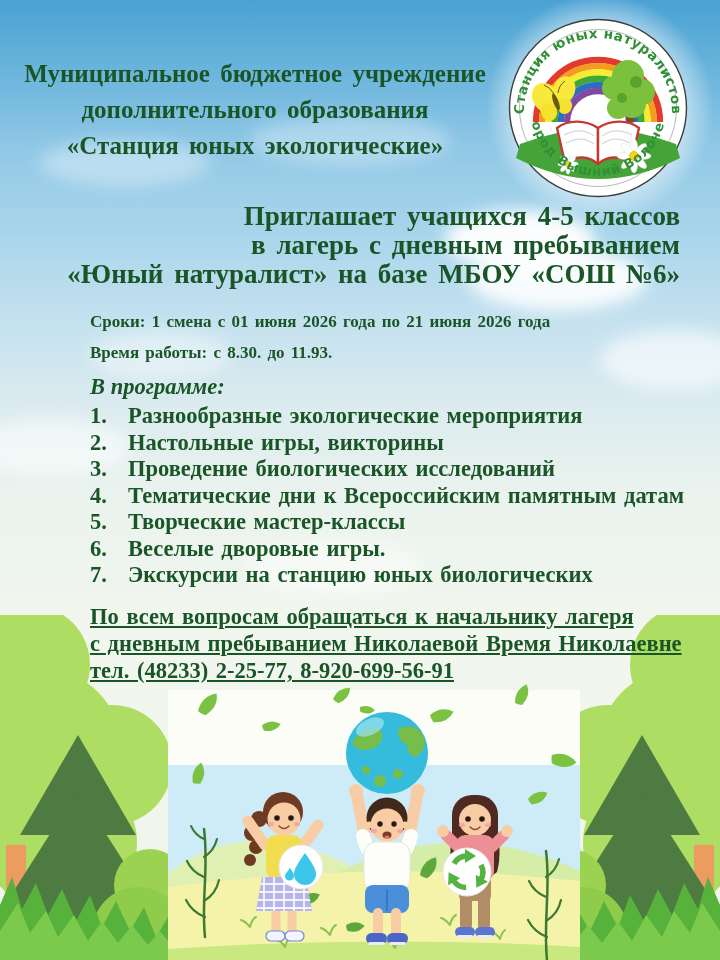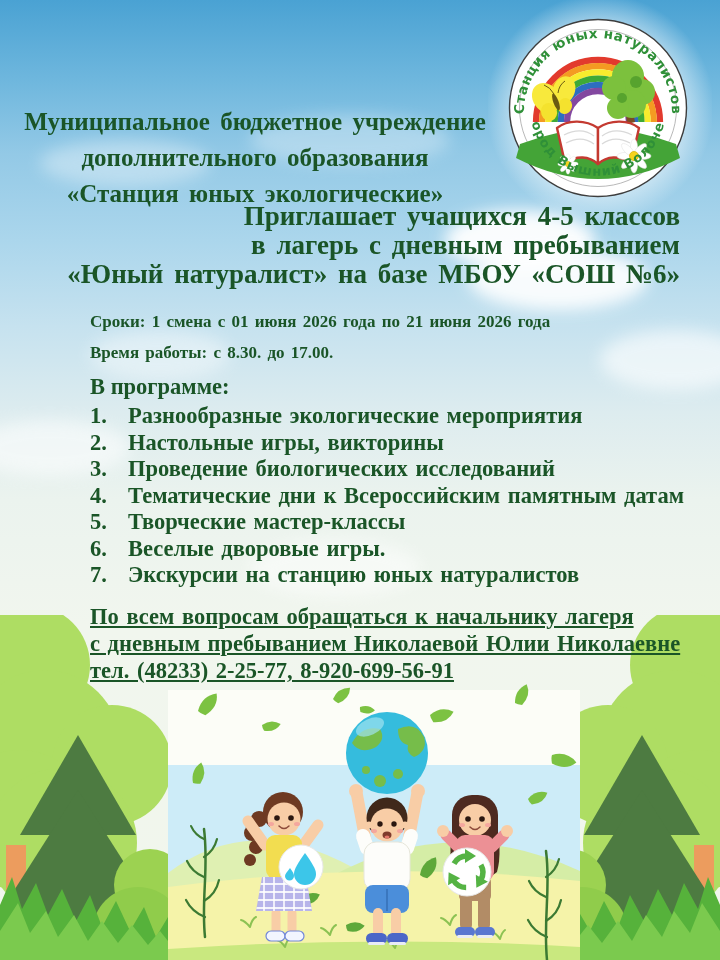--- a/index.html
+++ b/index.html
@@ -5,24 +5,24 @@
   html,body{margin:0;padding:0;background:#dfe9ef;}
   .flyer{position:relative;width:720px;height:960px;overflow:hidden;
     background:linear-gradient(180deg,#4aa2d3 0%,#6db6dd 8%,#93c9e6 16%,#abd6ec 25%,
       #c6e2ef 34%,#ddecef 43%,#ebf3ee 52%,#f1f6ee 65%,#f1f6ec 100%);
     font-family:"Liberation Serif",serif;}
   .cl{position:absolute;background:#ffffff;border-radius:50%;filter:blur(8px);z-index:0;}
   .logo-glow{position:absolute;left:488px;top:-4px;width:224px;height:224px;z-index:1;
     background:radial-gradient(circle,rgba(255,255,255,.95) 35%,rgba(255,255,255,0) 72%);}
   .logo-box{position:absolute;left:506px;top:16px;width:184px;height:184px;z-index:2;}
   .t{position:absolute;z-index:3;font-weight:bold;color:#1a5527;white-space:nowrap;}
-  .hdr{left:15px;top:56px;width:480px;text-align:center;font-size:25px;line-height:36px;word-spacing:4px;margin-top:48px;}
+  .hdr{left:15px;top:56px;width:480px;text-align:center;font-size:25px;line-height:36px;word-spacing:4px;}
   .inv{left:60px;top:202px;width:620px;text-align:right;font-size:27px;line-height:29px;word-spacing:4px;}
   .det{left:90px;top:306px;font-size:17px;line-height:31px;word-spacing:2px;}
-  .prg-h{left:90px;top:374px;font-size:22.5px;}
+  .prg-h{left:90px;top:374px;font-size:22.5px;font-style:italic;}
   .prg{left:90px;top:403px;font-size:22.5px;line-height:26.5px;word-spacing:2px;}
   .li{display:flex;}
   .num{width:38px;flex:none;}
   .cnt{left:90px;top:603px;font-size:22.5px;line-height:27px;word-spacing:2px;text-decoration:underline;}
   .illu{position:absolute;left:0;top:615px;z-index:1;}
 </style>
 </head>
 <body>
 
 <div class="flyer">
@@ -120,21 +120,21 @@
   </div>
 
   <div class="t inv">
     <div>Приглашает учащихся 4-5 классов</div>
     <div>в лагерь с дневным пребыванием</div>
     <div>«Юный натуралист» на базе МБОУ «СОШ №6»</div>
   </div>
 
   <div class="t det">
     <div>Сроки: 1 смена с 01 июня 2026 года по 21 июня 2026 года</div>
-    <div>Время работы: с 8.30. до 17.00.</div>
+    <div>Время работы: с 8.30. до 11.93.</div>
   </div>
 
   <div class="t prg-h">В программе:</div>
   <div class="t prg">
     <div class="li">
         <span class="num">1.</span>
         <span>Разнообразные экологические мероприятия</span>
       </div>
     <div class="li">
         <span class="num">2.</span>
@@ -151,27 +151,27 @@
     <div class="li">
         <span class="num">5.</span>
         <span>Творческие мастер-классы</span>
       </div>
     <div class="li">
         <span class="num">6.</span>
         <span>Веселые дворовые игры.</span>
       </div>
     <div class="li">
         <span class="num">7.</span>
-        <span>Экскурсии на станцию юных натуралистов</span>
+        <span>Экскурсии на станцию юных биологических</span>
       </div>
   </div>
 
   <div class="t cnt">
     <div>По всем вопросам обращаться к начальнику лагеря</div>
-    <div>с дневным пребыванием Николаевой Юлии Николаевне</div>
+    <div>с дневным пребыванием Николаевой Время Николаевне</div>
     <div>тел. (48233) 2-25-77,  8-920-699-56-91</div>
   </div>
 
   <svg class="illu" width="720" height="345" viewBox="0 0 720 345">
     <defs>
       <path id="leaf" d="M0,0 Q5,-9 15,-8 Q14,1 4,4 Q1,2 0,0 Z"></path>
       <clipPath id="skirtClip">
           <path d="M262,262 L306,262 L312,296 L256,296 Z"></path>
         </clipPath>
       <g id="rcseg">

